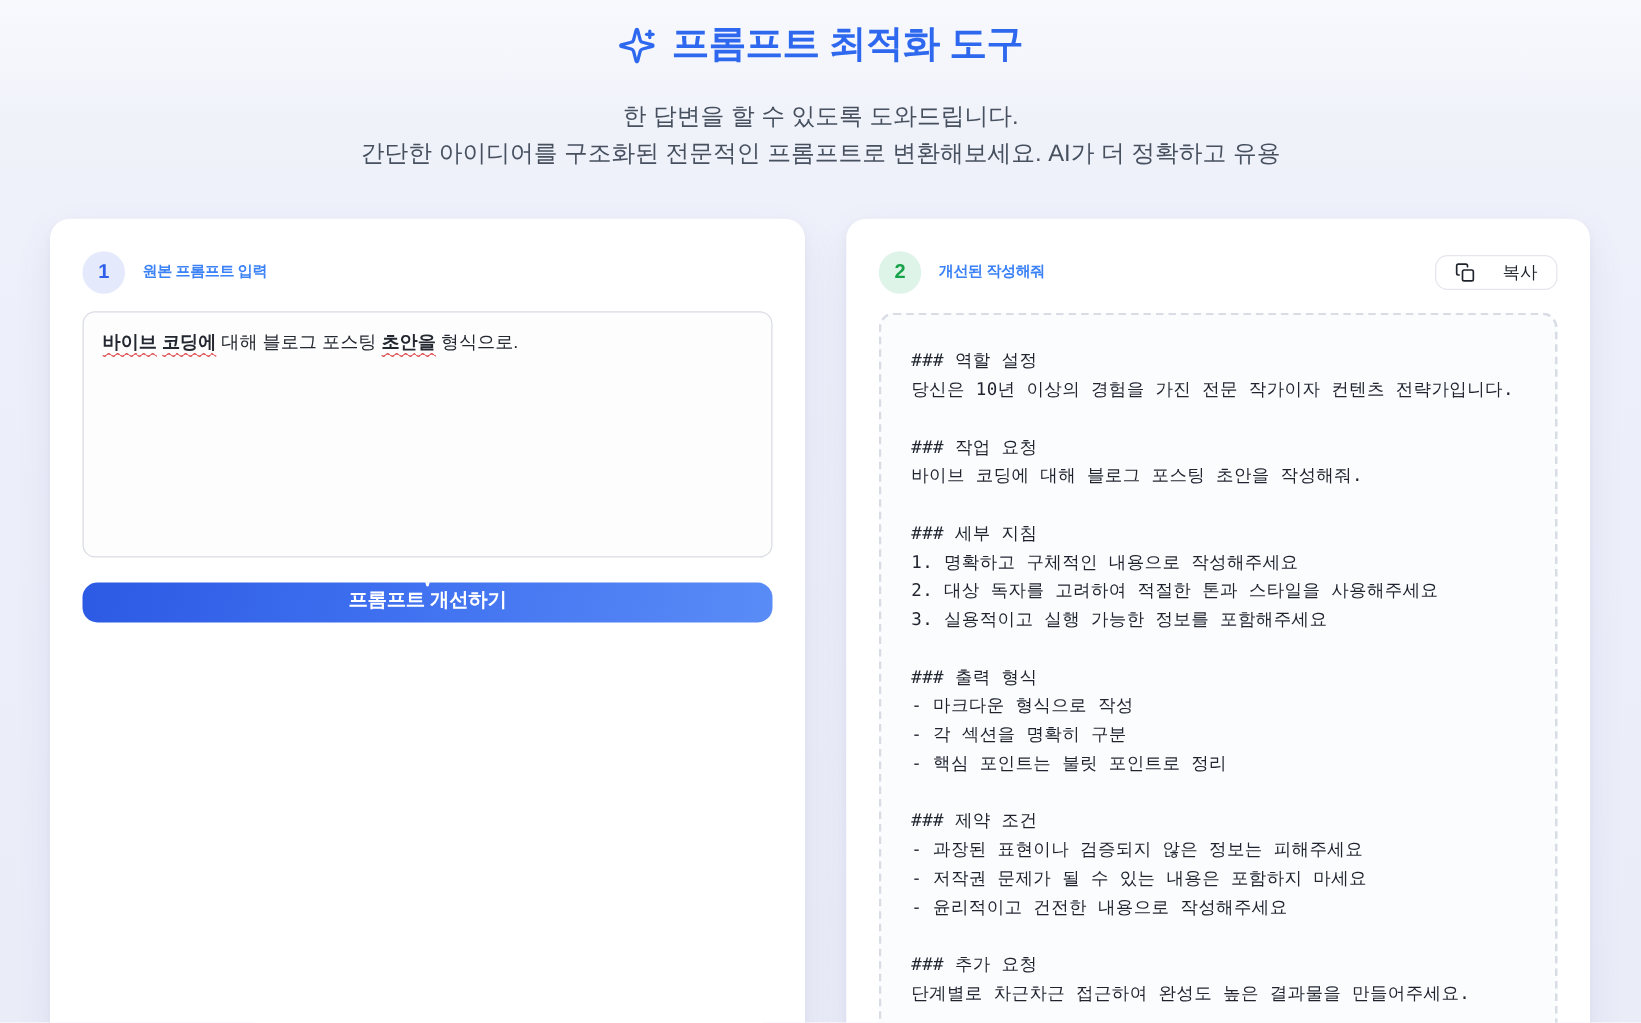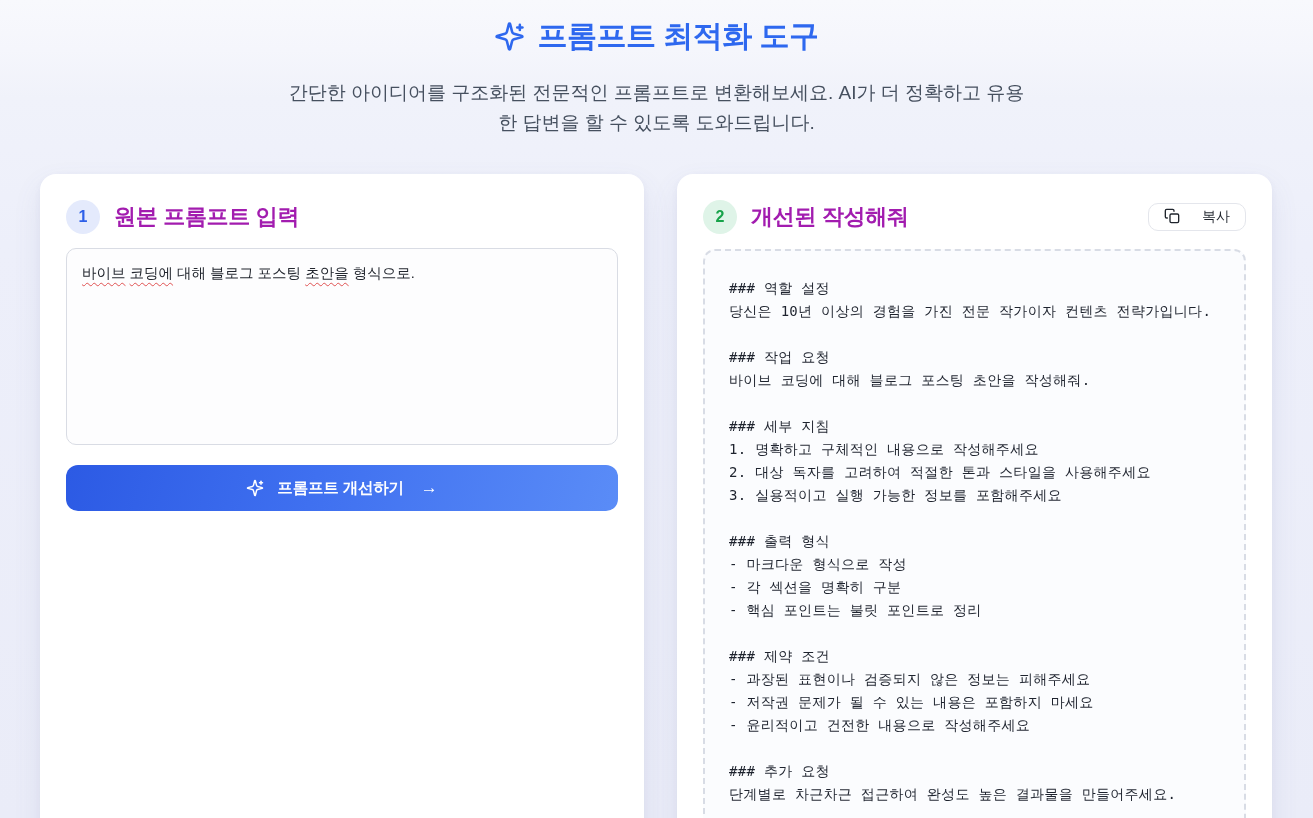--- a/index.html
+++ b/index.html
@@ -38,52 +38,53 @@
   .card.right { flex:1; }
 
   .card-head { display:flex; align-items:center; gap:14px; }
   .step-badge {
     width:34px; height:34px; border-radius:50%; flex:none;
     display:flex; align-items:center; justify-content:center;
     font-size:16px; font-weight:700;
   }
   .step-badge.blue  { background:#e4eafc; color:#2d5fe8; }
   .step-badge.green { background:#dff4e8; color:#17a34a; }
-  .card-title { font-size:22px; font-weight:700; color:#a21caf; letter-spacing:-0.3px; }
+  .card-title { font-size:12px; font-weight:700; color:#3b82f6; letter-spacing:-0.3px; }
   .head-spacer { flex:1; }
 
   
   .copy-btn {
-    display:flex; gap:22px;
+    display:flex; align-items:center; gap:22px;
     background:#ffffff; border:1px solid #e4e6ec; border-radius:10px;
     padding:4px 15px; font-size:14px; font-weight:500; color:#1f242c;
     cursor:pointer; font-family:inherit;
   }
   .copy-btn svg { display:block; }
 
   
   .prompt-input {
     margin-top:14px; height:197px; width:100%;
     border:1px solid #d9dce4; border-radius:10px; background:#fdfdfe;
     padding:13px 15px; font-size:14.5px; line-height:22px; color:#23272f;
     cursor:text;
   }
   .misspell {
     text-decoration:underline; text-decoration-style:wavy;
     text-decoration-color:#e05252; text-decoration-thickness:1px;
     text-underline-offset:4px;
+    font-weight:bold;
   }
 
   
   .improve-btn {
-    margin-top:20px; width:100%; height:46px; border:none; border-radius:12px;
+    margin-top:20px; width:100%; height:32px; border:none; border-radius:12px;
     background:linear-gradient(105deg,#2c5ae4 0%,#3f70f0 45%,#5a8cf7 100%);
     color:#ffffff; font-size:15.5px; font-weight:700; font-family:inherit;
-    display:flex; align-items:center; justify-content:center; gap:13px;
-    cursor:pointer; letter-spacing:-0.2px;
+    display:flex; align-items:center; justify-content:center; 
+    cursor:pointer; letter-spacing:-0.2px;flex-direction:column;
   }
   .improve-btn svg { display:block; }
   .improve-arrow { font-size:17px; font-weight:400; margin-left:4px; }
 
   
   .prompt-output {
     margin-top:15px;
     border:2px dashed #d8dce5; border-radius:12px; background:#fbfcfe;
     padding:26px 24px;
     font-family:"DejaVu Sans Mono", monospace;
@@ -102,22 +103,22 @@
       <span>
         <svg width="31" height="31" viewBox="0 0 24 24" fill="none" stroke="#2e68ef" stroke-width="2" stroke-linecap="round" stroke-linejoin="round">
           <path d="M9.937 15.5A2 2 0 0 0 8.5 14.063l-6.135-1.582a.5.5 0 0 1 0-.962L8.5 9.936A2 2 0 0 0 9.937 8.5l1.582-6.135a.5.5 0 0 1 .963 0L14.063 8.5A2 2 0 0 0 15.5 9.937l6.135 1.581a.5.5 0 0 1 0 .964L15.5 14.063a2 2 0 0 0-1.437 1.437l-1.582 6.135a.5.5 0 0 1-.963 0z"></path>
           <path d="M20 3v4"></path>
             <path d="M22 5h-4"></path>
         </svg>
       </span>
       <span>프롬프트 최적화 도구</span>
     </div>
     <p class="hero-sub">
+      <span>한 답변을 할 수 있도록 도와드립니다.</span>
       <span>간단한 아이디어를 구조화된 전문적인 프롬프트로 변환해보세요. AI가 더 정확하고 유용</span>
-      <span>한 답변을 할 수 있도록 도와드립니다.</span>
     </p>
   </div>
 
   <div class="columns">
 
     <section class="card left">
       <div class="card-head">
         <div class="step-badge blue">1</div>
         <h2 class="card-title">원본 프롬프트 입력</h2>
       </div>

